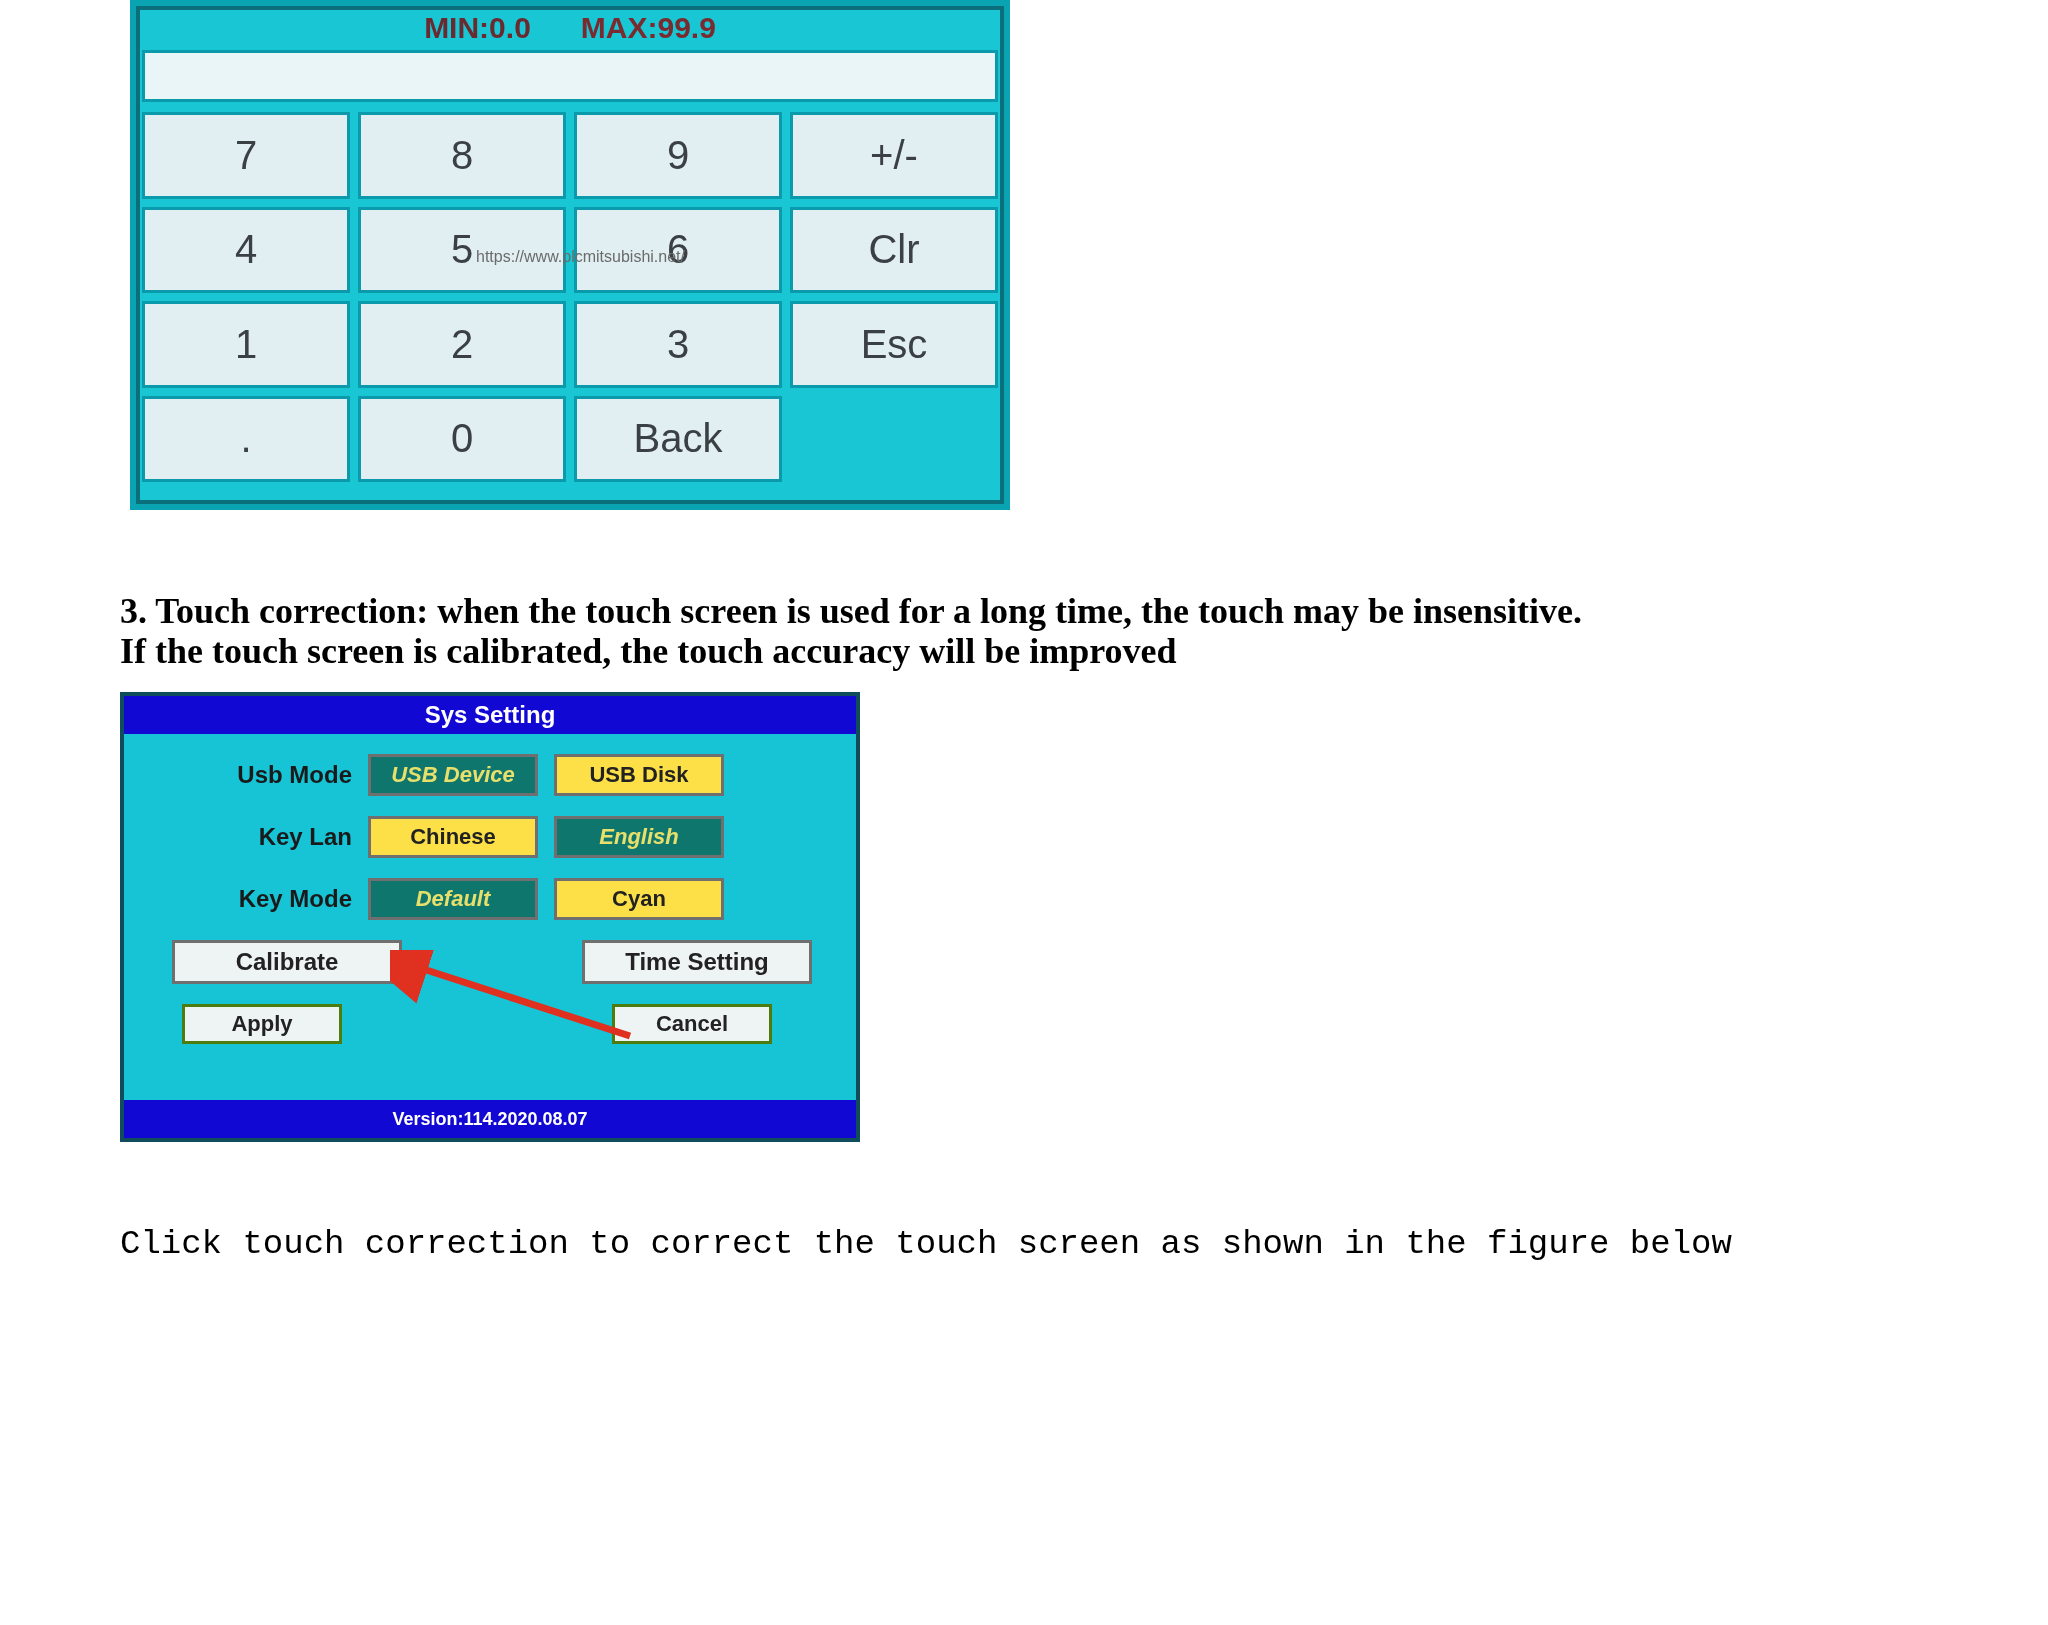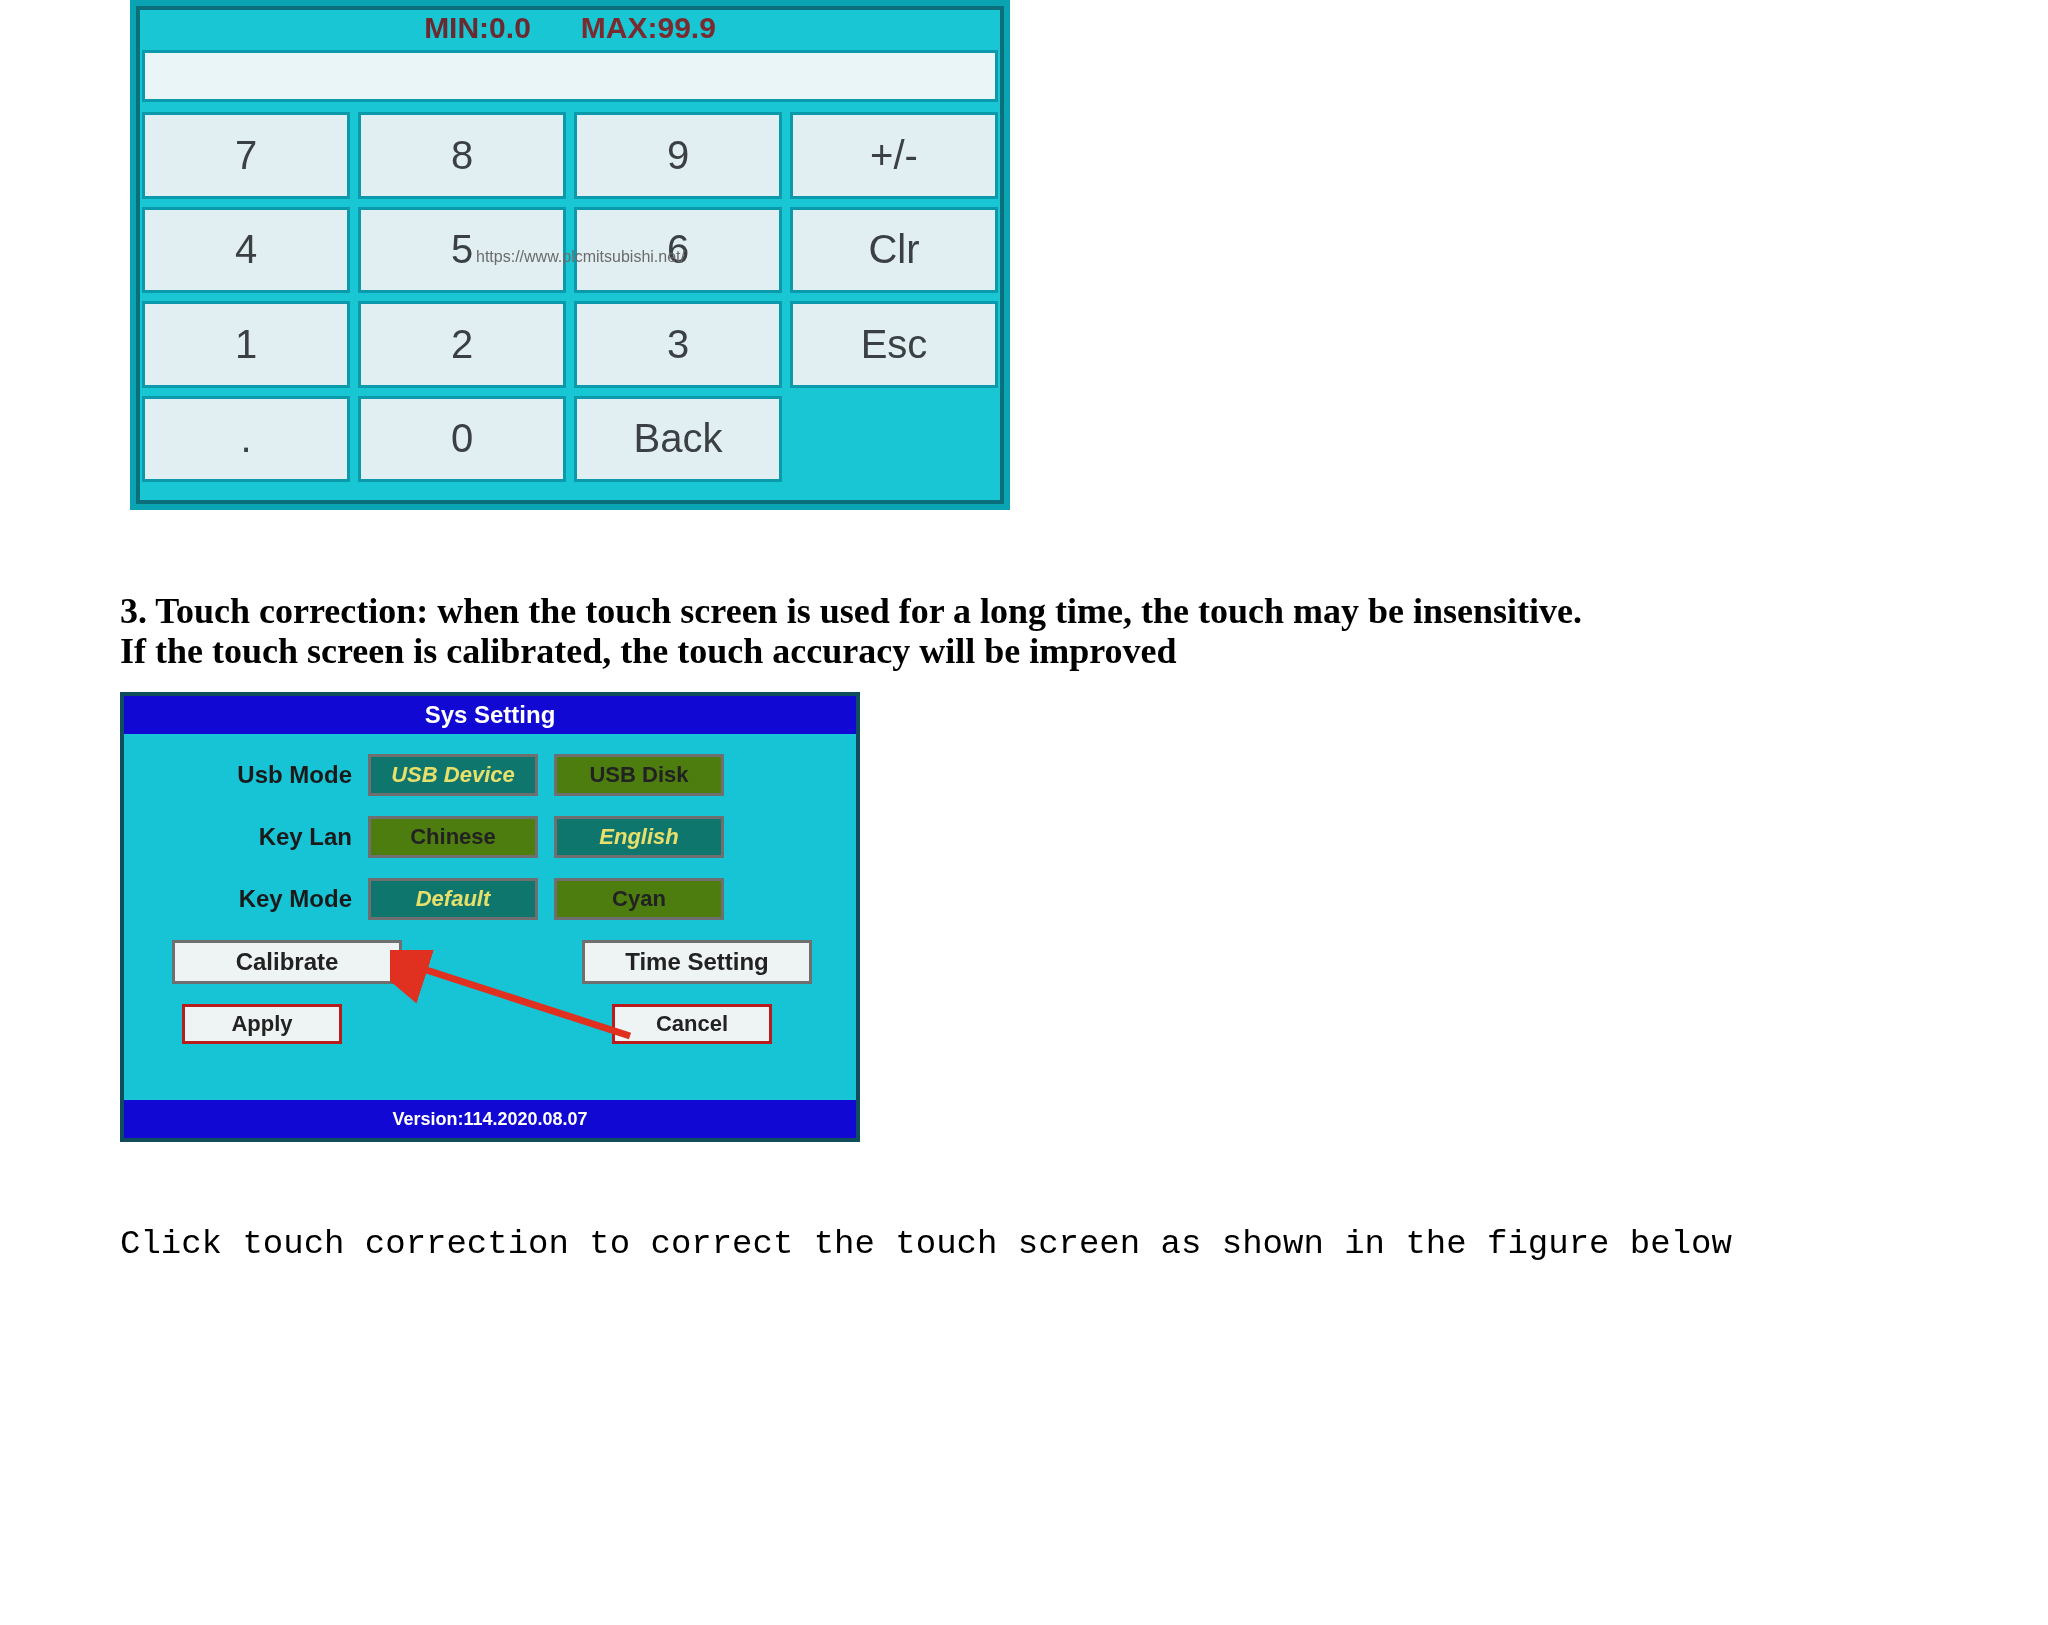--- a/index.html
+++ b/index.html
@@ -132,21 +132,21 @@
     width: 200px;
     text-align: right;
     font-family: Arial, sans-serif;
     font-weight: 700;
     font-size: 24px;
     color: #1a1a1a;
   }
   .opt-btn {
     width: 170px;
     height: 42px;
-    background: #4d7c0f;
+    background: #fde047;
     border: 3px solid #6f6f6f;
     display: flex;
     align-items: center;
     justify-content: center;
     font-family: Arial, sans-serif;
     font-weight: 700;
     font-size: 22px;
     color: #222;
     box-sizing: border-box;
   }
@@ -168,21 +168,21 @@
     font-size: 24px;
     color: #222;
     box-sizing: border-box;
   }
   .sys-row.pair { justify-content: space-between; padding: 0 20px; }
   .sys-row.action { justify-content: space-between; padding: 0 60px 0 30px; }
   .small-btn {
     width: 160px;
     height: 40px;
     background: #eef3f4;
-    border: 3px solid #b91c1c;
+    border: 3px solid #4d7c0f;
     display: flex;
     align-items: center;
     justify-content: center;
     font-family: Arial, sans-serif;
     font-weight: 700;
     font-size: 22px;
     color: #222;
     box-sizing: border-box;
   }
 

